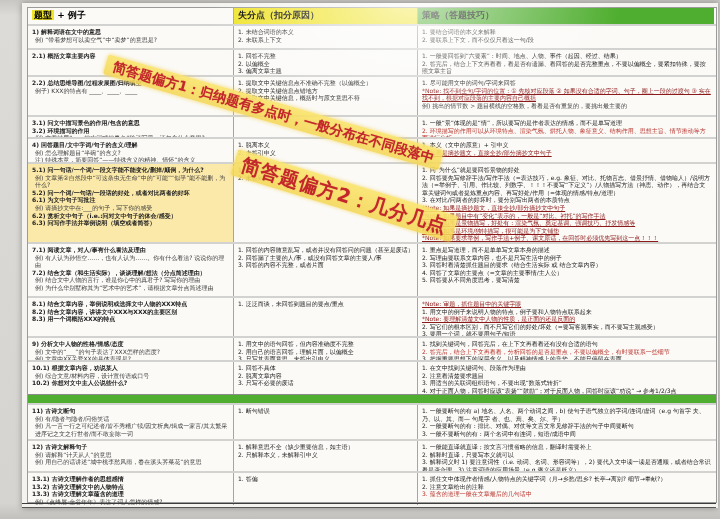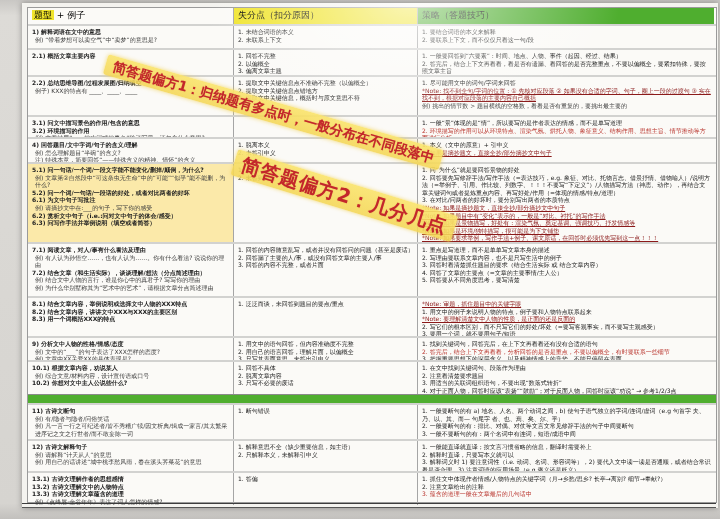--- a/index.html
+++ b/index.html
@@ -20,21 +20,21 @@
   .tablewrap{
     position:absolute;left:5px;top:4px;width:688px;height:494px;
     border:1px solid #9a9a9a;background:#fbfaf7;
   }
   .trow{display:flex;border-top:2px solid #d2d2d0;overflow:hidden;box-sizing:border-box;}
   .trow:first-child{border-top:none;}
   .cell{box-sizing:border-box;padding:2px 3px 1px 4px;overflow:hidden;}
   .c0{width:206px;border-right:1px solid #a5a5a5;}
   .c1{width:184px;border-right:1px solid #a5a5a5;}
   .c2{width:296px;}
-  .hdr{font-weight:normal;font-size:9px;line-height:12px;padding:1px 4px;}
+  .hdr{font-weight:bold;font-size:9px;line-height:12px;padding:1px 4px;}
   .hdr .hl{background:#f0e42c;padding:0 2px;}
   .hdr1bg{background:#f0e42c;}
   .hdr2bg{background:#4fae2f;}
   .line{font-size:6px;line-height:7.6px;color:#222;letter-spacing:0;}
   .c0 .line{font-weight:bold;}
   .c0 .line.ex{font-weight:normal;color:#3d3d3d;padding-left:3px;}
   .line.ex{color:#3d3d3d;}
   .line.note{color:#8b1a1a;text-decoration:underline;}
   .line.red{color:#b8312a;}
   .yellowcell{background:#fbe9a9;}

